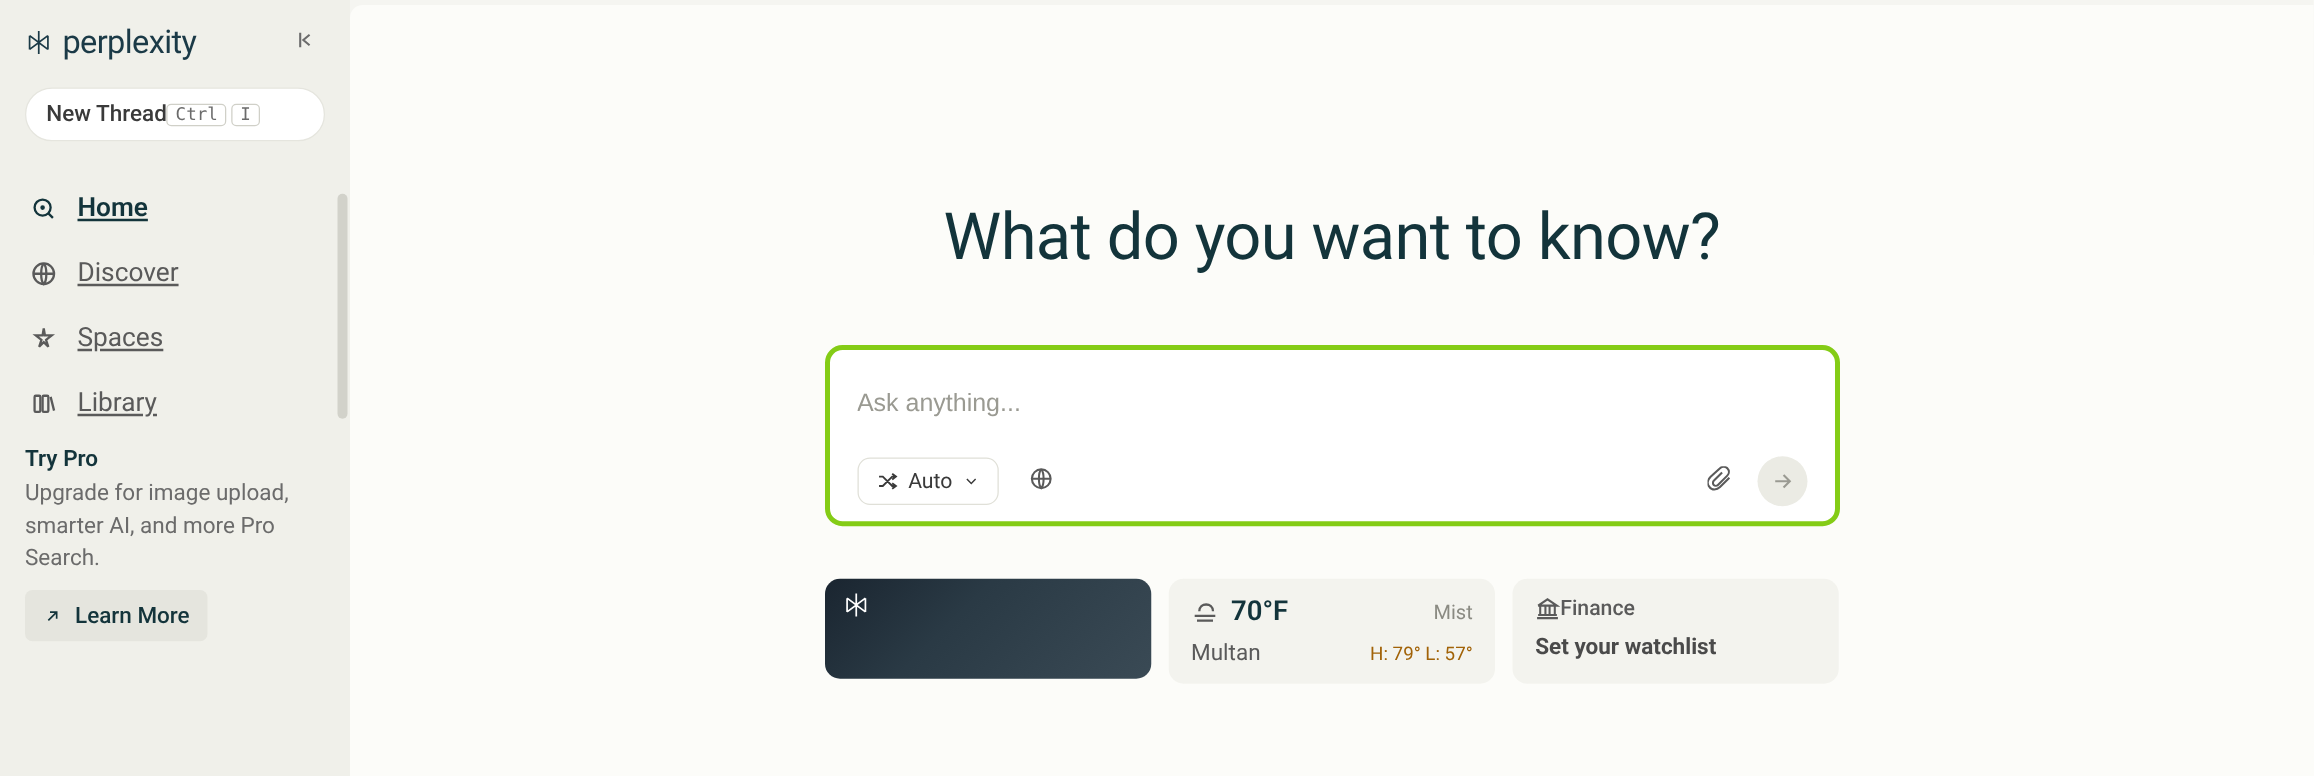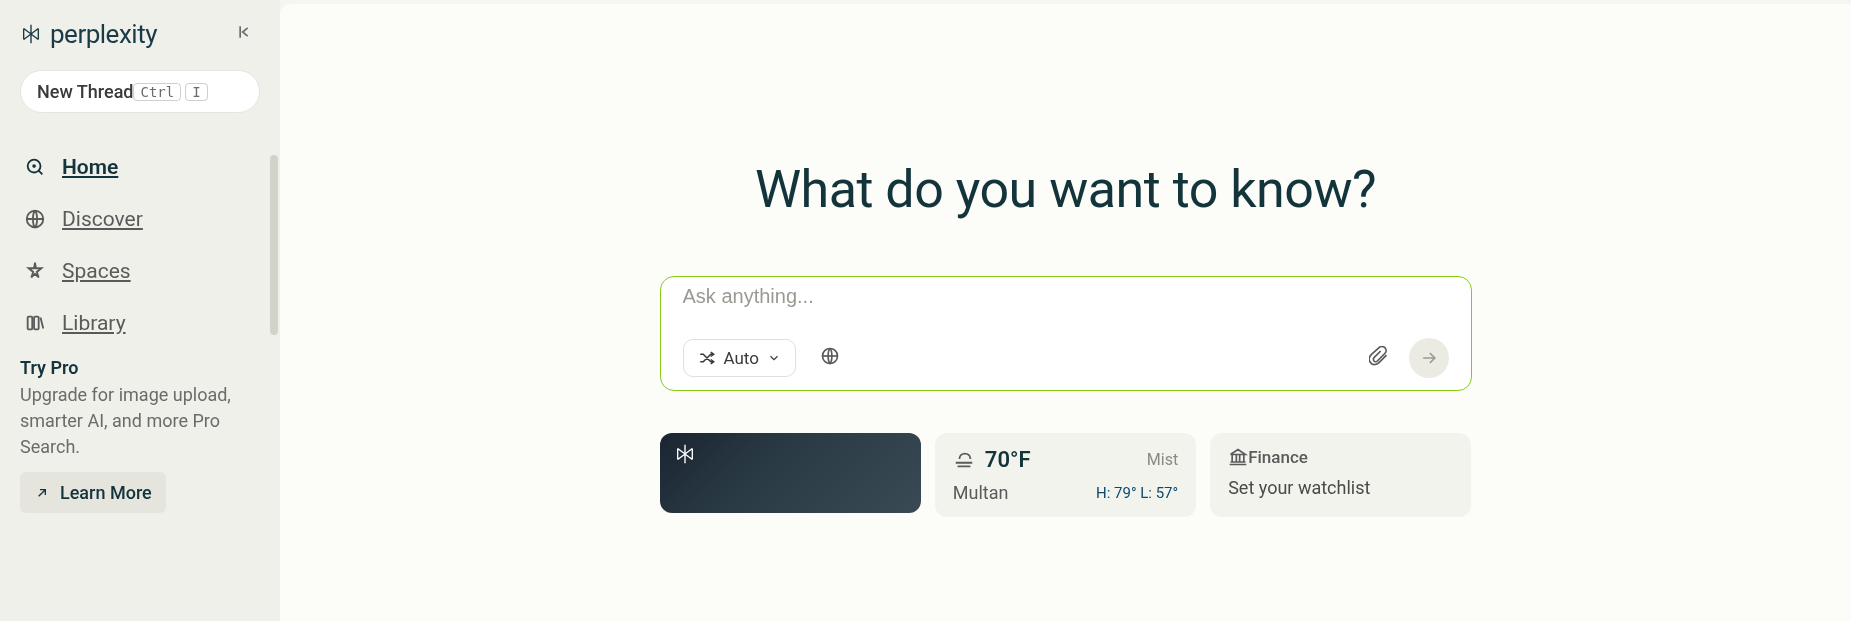--- a/index.html
+++ b/index.html
@@ -132,23 +132,23 @@
     .hero-title {
       font-size: 52px;
       font-weight: 400;
       color: #13343b;
       margin-bottom: 56px;
       letter-spacing: -0.5px;
     }
     .search-box {
       width: 812px;
       background: #fff;
-      border: 1px solid #84cc16;
+      border: 4px solid #84cc16;
       border-radius: 14px;
-      padding: 8px 22px 12px 22px;
+      padding: 32px 22px 12px 22px;
     }
     .search-input {
       width: 100%;
       border: none;
       outline: none;
       font-size: 20px;
       color: #13343b;
       margin-bottom: 30px;
       background: transparent;
     }
@@ -234,28 +234,28 @@
     .weather-cond {
       font-size: 16px;
       color: #8a8a82;
     }
     .weather-bottom {
       display: flex;
       align-items: center;
       justify-content: space-between;
     }
     .weather-city { font-size: 18px; color: #5a5a5a; }
-    .weather-hl { font-size: 15px; color: #0c4a6e; }
+    .weather-hl { font-size: 15px; color: #a16207; }
     .finance-top {
       display: flex;
       align-items: center;
       margin-bottom: 10px;
     }
     .finance-title { font-size: 17px; font-weight: 500; color: #5a5a5a; }
-    .finance-sub { font-size: 18px; color: #4a4a4a; }
+    .finance-sub { font-size: 18px; color: #4a4a4a; font-weight: bold; }
   </style>
 </head>
 <body>
 
 <div class="sidebar">
   <div class="sidebar-header">
     <div class="logo-wrap">
       <svg class="nav-icon" width="38" height="38" viewBox="0 0 24 24" fill="none" stroke="#1b3a47" stroke-width="1.5">
         <path d="M12 2 L12 22 M4 6 L12 12 L20 6 M4 18 L12 12 L20 18 M4 6 L4 18 M20 6 L20 18"></path>
       </svg>

